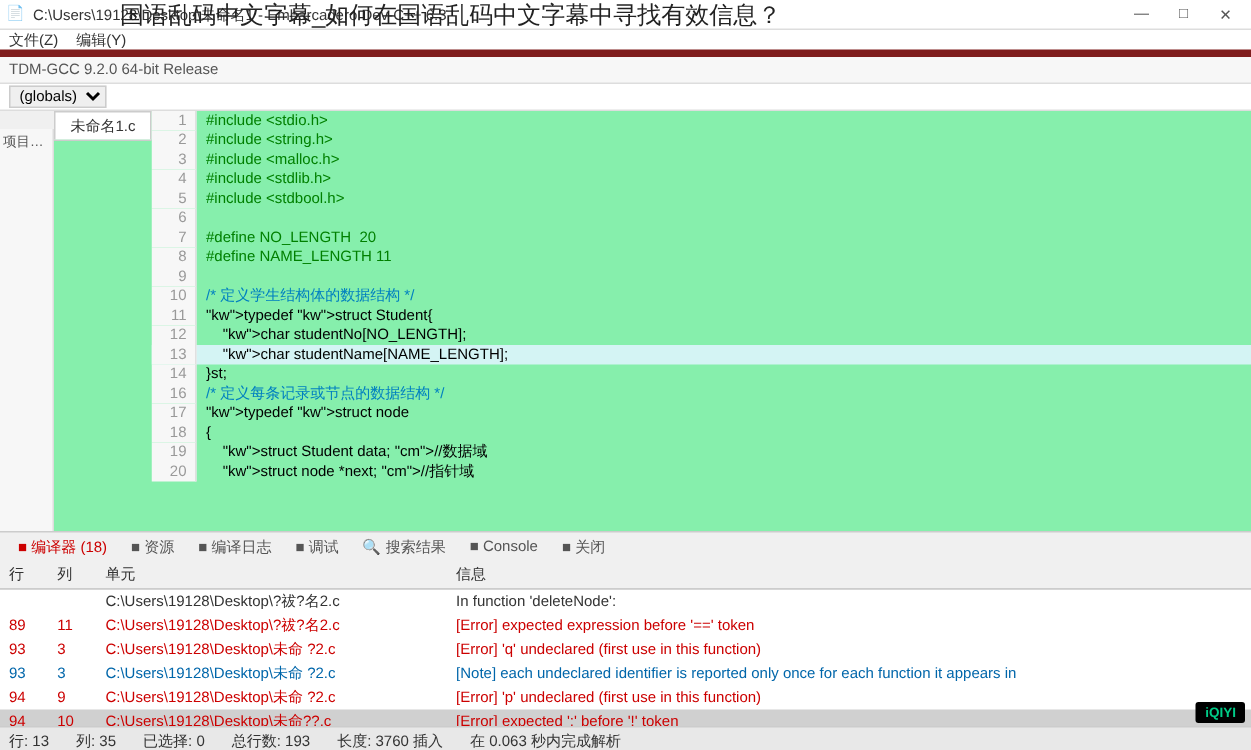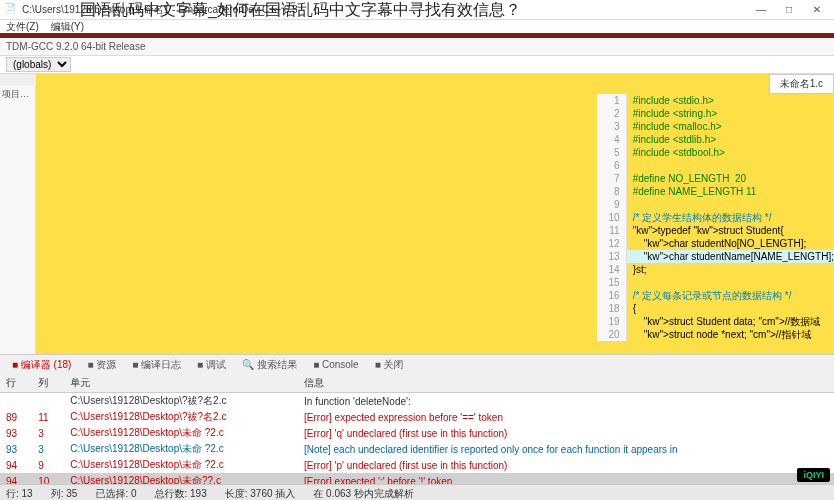--- a/index.html
+++ b/index.html
@@ -9,21 +9,21 @@
 .title-bar .path { color: #333; font-size: 10px; flex: 1; }
 .overlay-text { position: absolute; top: 0; left: 80px; font-size: 16px; color: #222; z-index: 10; pointer-events: none; }
 .win-controls { display: flex; gap: 2px; }
 .win-btn { width: 26px; height: 16px; display: flex; align-items: center; justify-content: center; color: #555; cursor: pointer; }
 .menu-bar { height: 18px; background: #fff; display: flex; align-items: center; padding: 0 6px; gap: 12px; color: #333; font-size: 10px; border-bottom: 5px solid #7f1d1d; }
 .sub-bar { height: 18px; background: #f7f7f7; border-bottom: 1px solid #ddd; display: flex; align-items: center; padding: 0 6px; font-size: 10px; color: #555; }
 .globals { height: 18px; background: #fff; border-bottom: 1px solid #ddd; display: flex; align-items: center; padding: 0 6px; font-size: 10px; color: #333; }
 .globals select { font-size: 10px; border: 1px solid #ccc; padding: 0 2px; }
 .main { display: flex; height: 280px; }
 .sidebar { width: 36px; background: #f7f7f7; border-right: 1px solid #ddd; padding: 2px; font-size: 9px; color: #555; margin-top: 12px; }
-.editor-area { flex: 1; display: flex; flex-direction: column; background: #fde047; align-items: flex-end; }
+.editor-area { flex: 1; display: flex; flex-direction: row; background: #86efac; }
 .tabs { height: 20px; background: #f0f0f0; display: flex; align-items: center; border-bottom: 1px solid #ccc; }
 .tab { padding: 2px 10px; background: #fff; border: 1px solid #ccc; border-bottom: none; font-size: 10px; color: #333; }
 .code { flex: 1; overflow: auto; font-family: Consolas, monospace; font-size: 10px; line-height: 13px; position: relative; }
 .code-line { display: flex; }
 .gutter { width: 30px; text-align: right; padding-right: 6px; color: #999; background: #f7f7f7; border-right: 1px solid #e0e0e0; user-select: none; }
 .code-text { padding-left: 6px; white-space: pre; flex: 1; }
 .hl-line { background: #d4f4f4; }
 .pp { color: #008000; }
 .cm { color: #0080c0; }
 .bottom-tabs { height: 20px; background: #f0f0f0; border-top: 1px solid #ccc; display: flex; align-items: center; padding: 4px 6px; gap: 4px; font-size: 10px; color: #555; }
@@ -125,26 +125,26 @@
         </div>
         <div class="code-line hl-line">
           <div class="gutter">13</div>
           <div class="code-text ">    <span class="&lt;span">"kw"</span>&gt;char studentName[NAME_LENGTH];</div>
         </div>
         <div class="code-line">
           <div class="gutter">14</div>
           <div class="code-text ">}st;</div>
         </div>
         <div class="code-line">
-          <div class="gutter">15</div>
-          <div class="code-text "></div>
-        </div>
-        <div class="code-line">
           <div class="gutter">16</div>
           <div class="code-text cm">/* 定义每条记录或节点的数据结构 */</div>
+        </div>
+        <div class="code-line">
+          <div class="gutter">17</div>
+          <div class="code-text "><span class="&lt;span">"kw"</span>&gt;typedef <span class="&lt;span">"kw"</span>&gt;struct node</div>
         </div>
         <div class="code-line">
           <div class="gutter">18</div>
           <div class="code-text ">{</div>
         </div>
         <div class="code-line">
           <div class="gutter">19</div>
           <div class="code-text ">    <span class="&lt;span">"kw"</span>&gt;struct Student data; <span class="&lt;span">"cm"</span>&gt;//数据域</div>
         </div>
         <div class="code-line">

